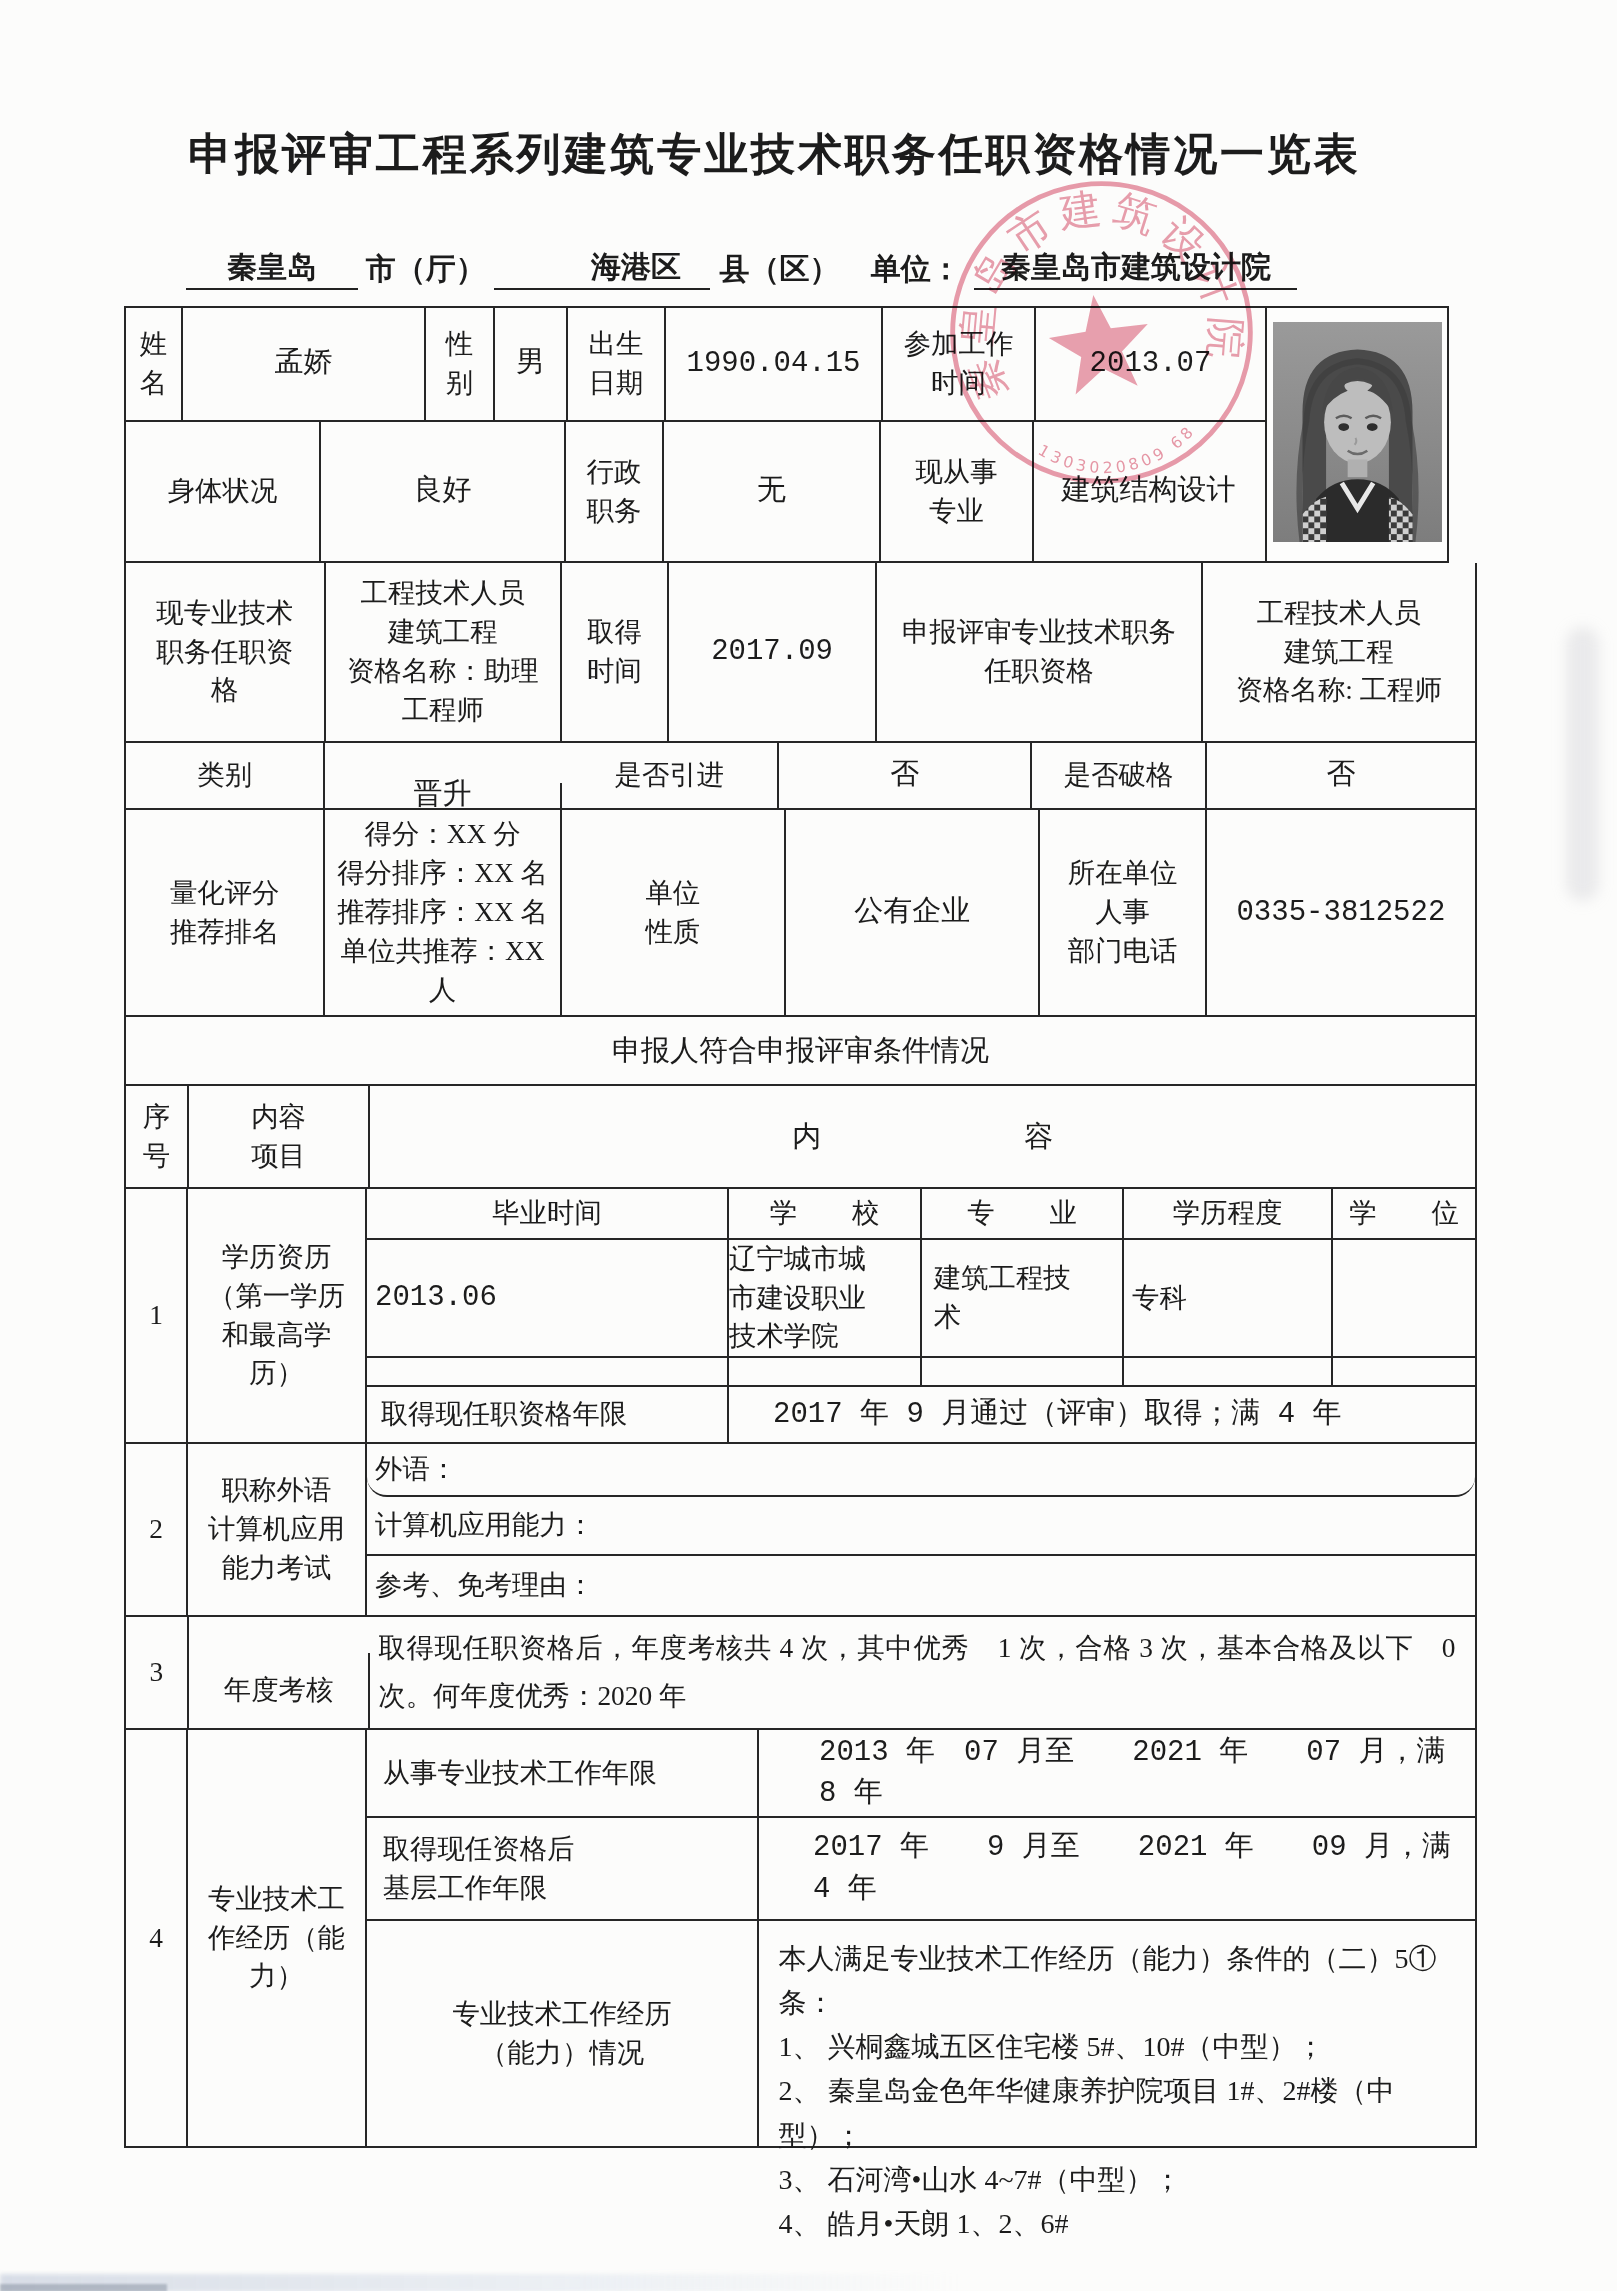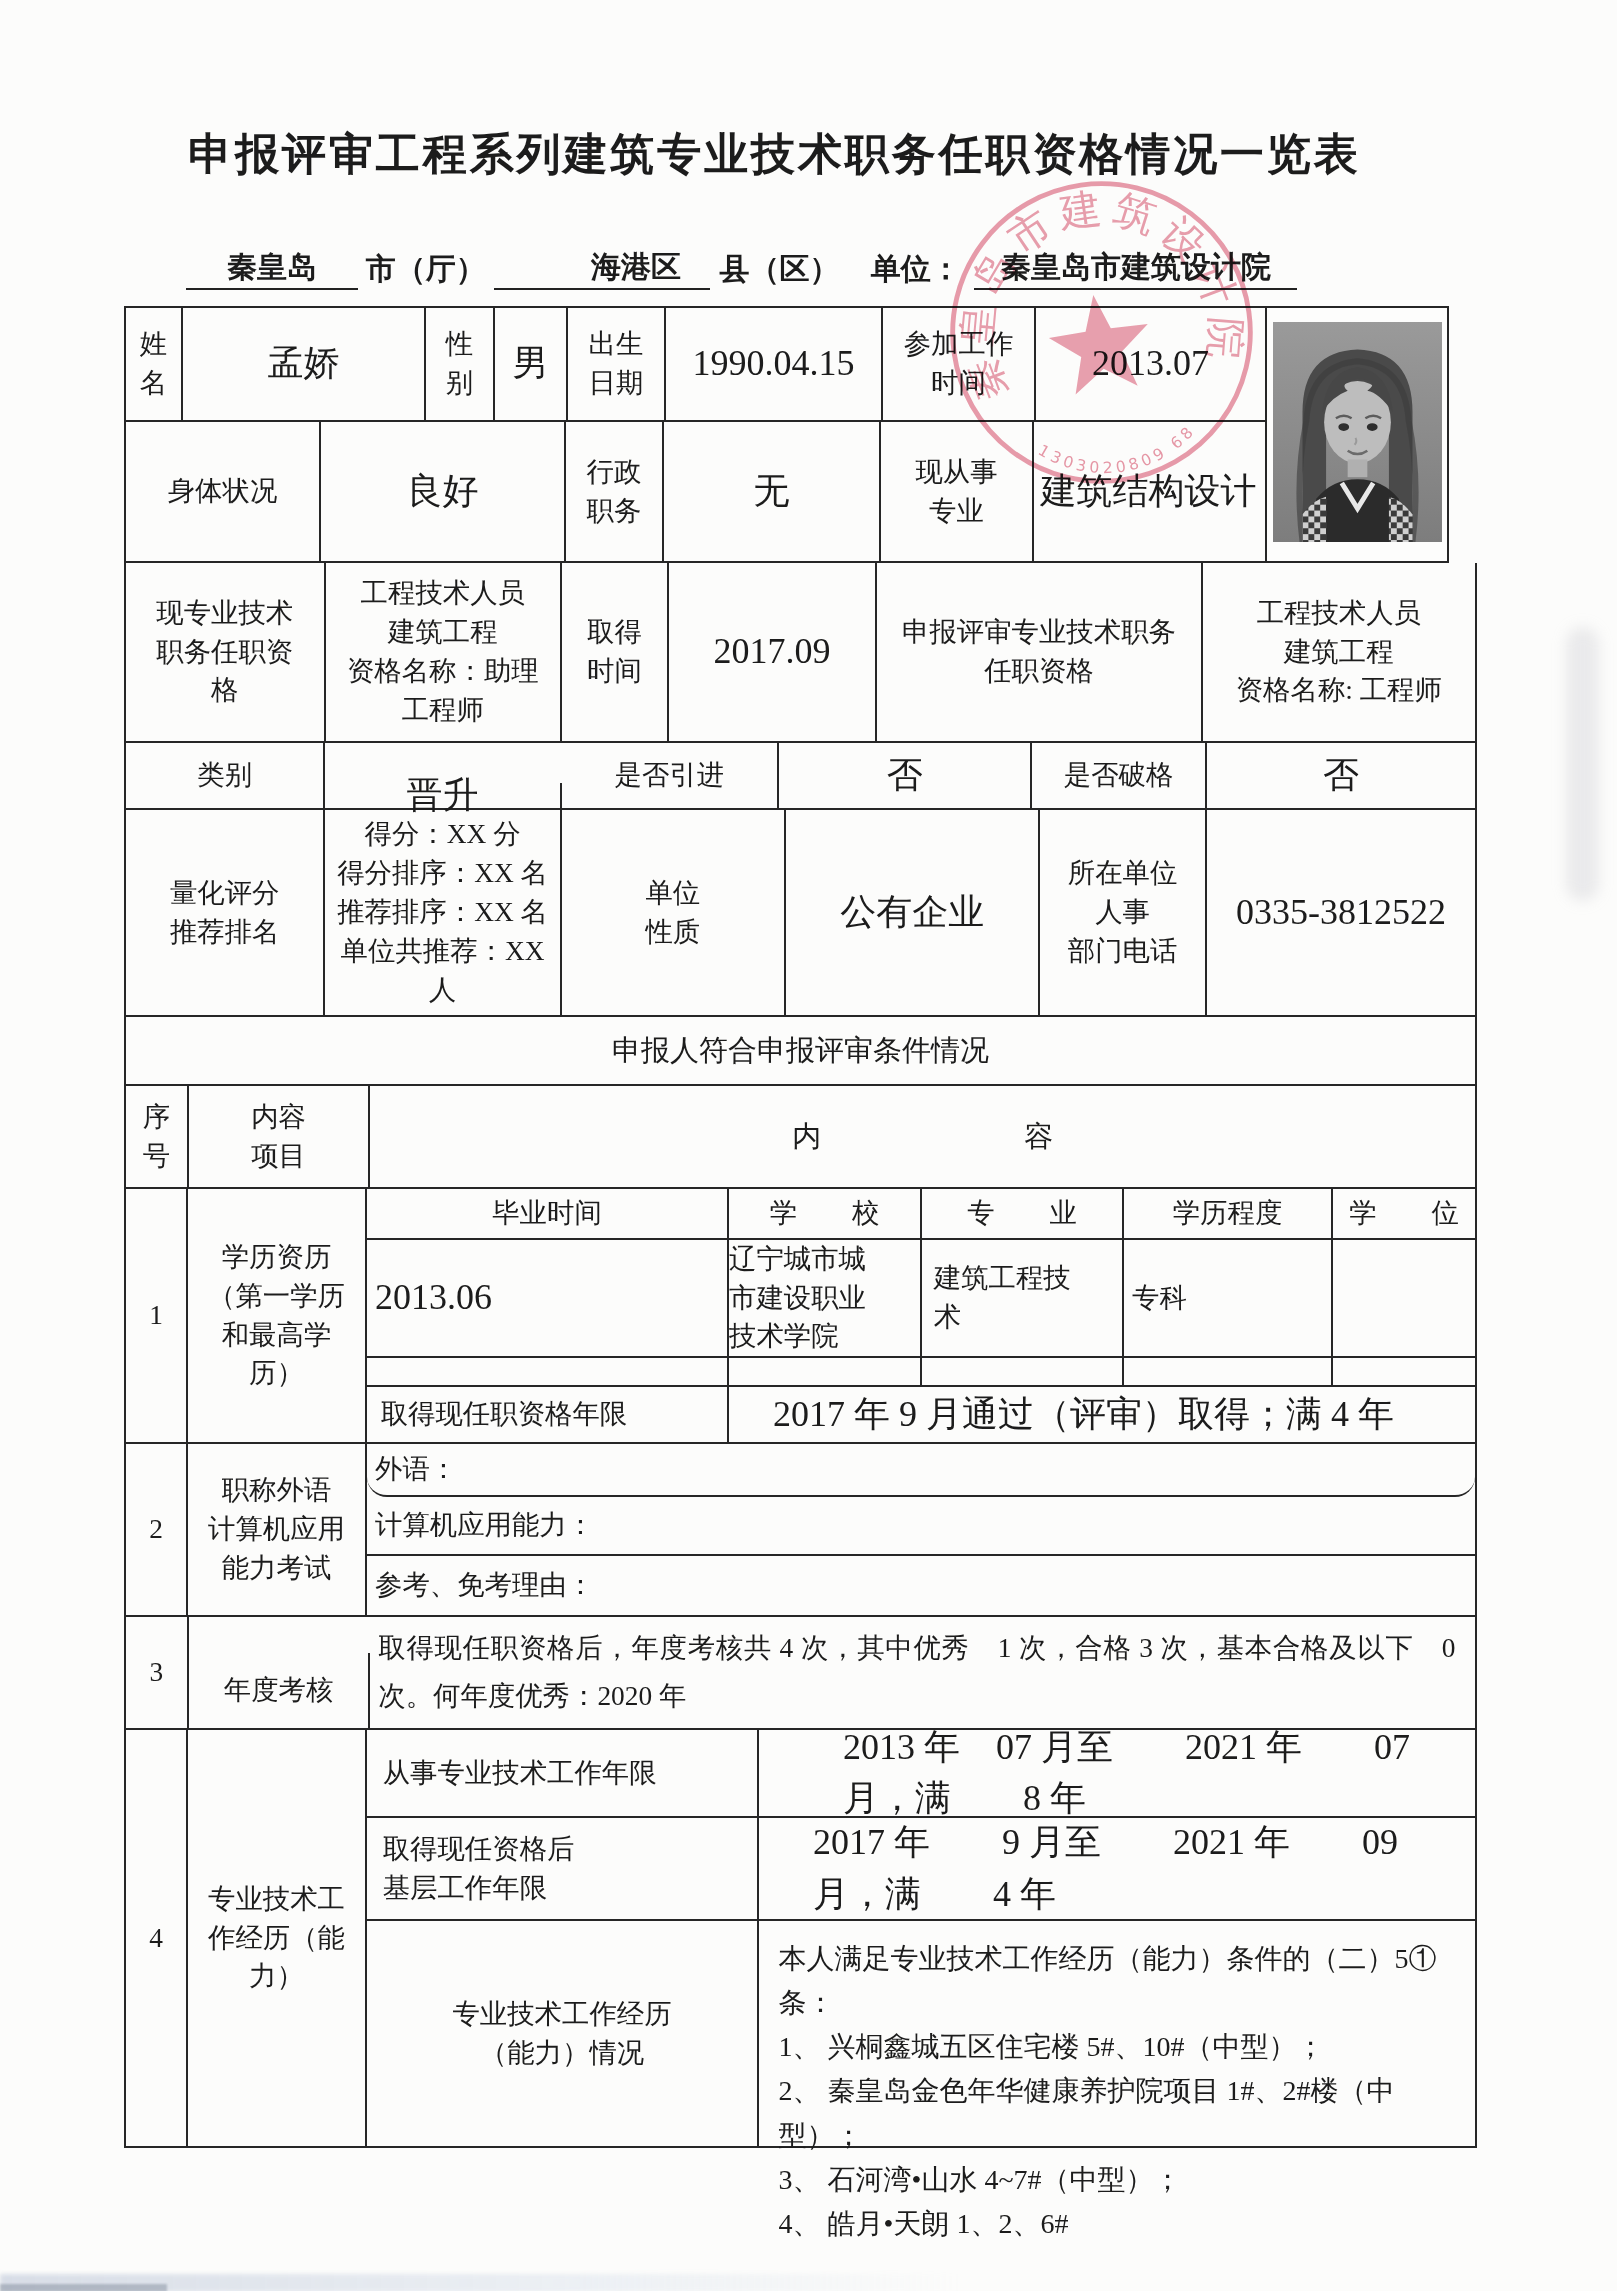--- a/index.html
+++ b/index.html
@@ -24,21 +24,21 @@
     display:flex; box-sizing:border-box;
     border:2.9px solid #262626; border-top:none; background:transparent;
   }
   .blk.first{border-top:2.9px solid #262626;}
   .c{
     box-sizing:border-box; border-right:2px solid #262626;
     display:flex; align-items:center; justify-content:center;
     text-align:center; font-size:27.4px; line-height:1.42; white-space:pre-line;
   }
   .c:last-child{border-right:none;}
-  .val{font-size:36px;}
+  .val{font-size:29px;font-family:Liberation Mono, monospace;}
   .la{justify-content:flex-start; text-align:left; padding-left:8px;}
   .rcol{display:flex; flex-direction:column;}
   .rrow{display:flex; box-sizing:border-box; border-bottom:2px solid #262626;}
   .rrow:last-child{border-bottom:none;}
   .photo-cell{
     box-sizing:border-box; display:flex; justify-content:center;
     align-items:flex-start; padding-top:13.7px; background:#fdfdfc;
   }
   .stamp{
     position:absolute; left:938px; top:169px; width:327px; height:327px;
@@ -265,21 +265,21 @@
     </div>
 
     <div class="blk" style="width:1353px;">
       <div class="c" style="width:63px;">4</div>
       <div class="c" style="width:182px;">专业技术工
 作经历（能
 力）</div>
       <div class="rcol" style="width:1108px;">
         <div class="rrow" style="height:88px;">
           <div class="c la" style="width:392px; padding-left:15.7px;">从事专业技术工作年限</div>
-          <div class="c la val" style="width:716px; padding-left:84px;">2013 年　07 月至　　2021 年　　07 月，满　　8 年</div>
+          <div class="c la val" style="width:716px; padding-left:60px;">2013 年　07 月至　　2021 年　　07 月，满　　8 年</div>
         </div>
         <div class="rrow" style="height:103px;">
           <div class="c la" style="width:392px; padding-left:15.7px;">取得现任资格后
 基层工作年限</div>
           <div class="c la val" style="width:716px; padding-left:54px;">2017 年　　9 月至　　2021 年　　09 月，满　　4 年</div>
         </div>
         <div class="rrow" style="height:225px;">
           <div class="c" style="width:392px;">专业技术工作经历
 （能力）情况</div>
           <div style="width:716px; box-sizing:border-box; padding:15.7px 13.7px 0 19.6px; font-size:28px; line-height:1.58;">

